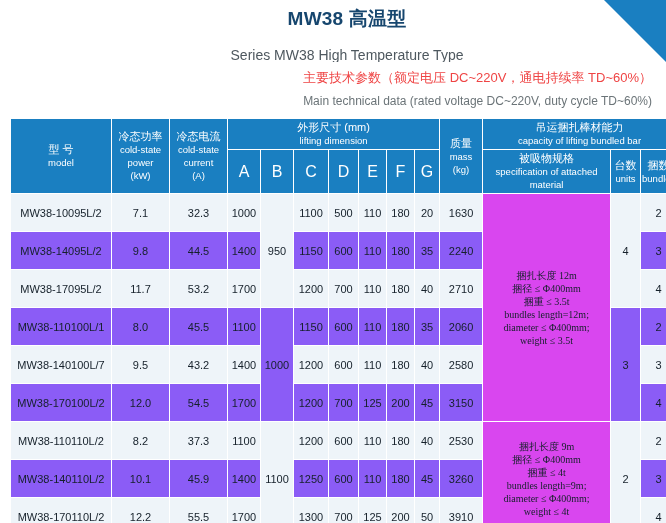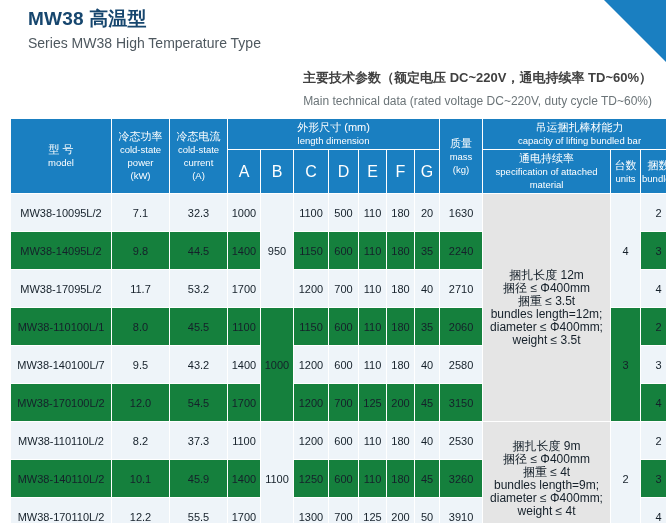--- a/index.html
+++ b/index.html
@@ -15,51 +15,52 @@
     overflow: hidden;
   }
 
   
   .header {
     position: relative;
     height: 62px;
     background: #ffffff;
     padding: 6px 0 0 28px;
     overflow: hidden;
+    text-align: center;
   }
   .header .corner {
     position: absolute;
     top: 0; right: 0;
     width: 0; height: 0;
     border-top: 62px solid #1a7fc1;
     border-left: 62px solid transparent;
   }
   .title-cn {
     font-size: 19px;
     color: #16466e;
     font-weight: bold;
     letter-spacing: 0.2px;
     line-height: 25px;
   }
   .title-en {
     font-size: 14px;
     color: #4e585f;
     line-height: 22px;
-    margin-top: 1px;
+    margin-top: 13px;
   }
 
   
   .subtitle {
     text-align: right;
     padding: 6px 14px 8px 0;
   }
   .subtitle .sub-cn {
     font-size: 13px;
-    color: #404040;
-    font-weight: bold;
+    color: #ef4444;
+    font-weight: normal;
     line-height: 20px;
   }
   .subtitle .sub-en {
     font-size: 12px;
     color: #6b7478;
     line-height: 18px;
     margin-top: 4px;
   }
 
   
@@ -87,27 +88,28 @@
   .th-en { font-size: 9.5px; display: block; }
   .th-unit { font-size: 9.5px; display: block; }
 
   tbody td {
     background: #eef4f9;
     color: #15202a;
     font-size: 11px;
     height: 38px;
     padding: 2px 1px;
   }
-  tbody tr.alt td { background: #15803d; }
+  tbody tr.alt td { background: #8b5cf6; }
   tbody td.model { font-size: 11px; margin-top: 34px; }
   tbody td.merge {
-    font-size: 12px;
+    font-size: 10px;
     line-height: 13px;
-    background: #e5e5e5;
+    background: #d946ef;
     color: #15202a;
+    font-family: Liberation Serif, serif;
   }
   tbody td.merge .m-cn { display: block; }
   tbody td.merge .m-en { display: block; }
 </style>
 </head>
 <body>
 
 <div class="page">
 
   <div class="header">
@@ -150,35 +152,35 @@
             <span class="th-en">cold-state power</span>
             <span class="th-unit">(kW)</span>
           </th>
           <th rowspan="3">
             <span class="th-cn">冷态电流</span>
             <span class="th-en">cold-state current</span>
             <span class="th-unit">(A)</span>
           </th>
           <th colspan="7" rowspan="2">
             <span class="th-cn">外形尺寸 (mm)</span>
-            <span class="th-en">length dimension</span>
+            <span class="th-en">lifting dimension</span>
           </th>
           <th rowspan="3">
             <span class="th-cn">质量</span>
             <span class="th-en">mass</span>
             <span class="th-unit">(kg)</span>
           </th>
           <th colspan="3">
             <span class="th-cn">吊运捆扎棒材能力</span>
             <span class="th-en">capacity of lifting bundled bar</span>
           </th>
         </tr>
         <tr>
           <th rowspan="2">
-            <span class="th-cn">通电持续率</span>
+            <span class="th-cn">被吸物规格</span>
             <span class="th-en">specification of attached material</span>
           </th>
           <th rowspan="2">
             <span class="th-cn">台数</span>
             <span class="th-en">units</span>
           </th>
           <th rowspan="2">
             <span class="th-cn">捆数</span>
             <span class="th-en">bundles</span>
           </th>

